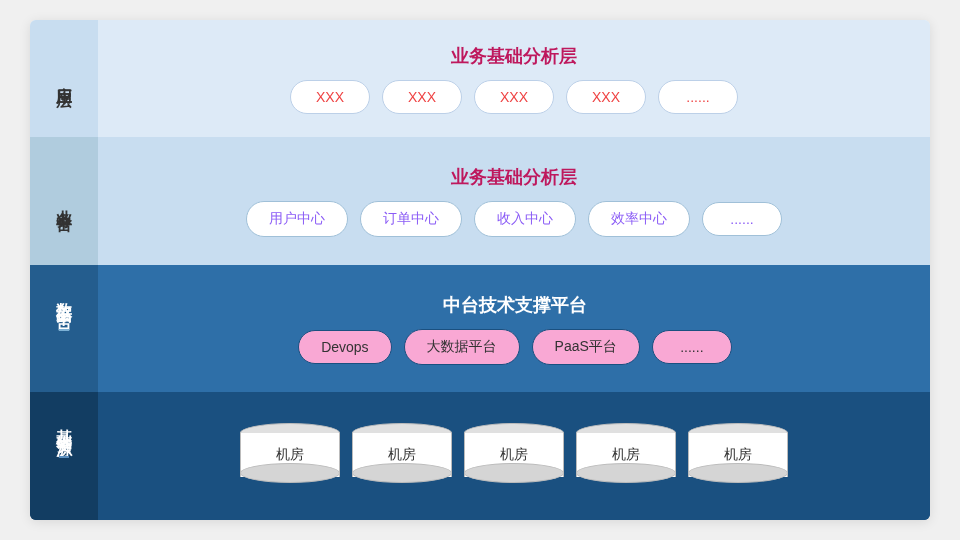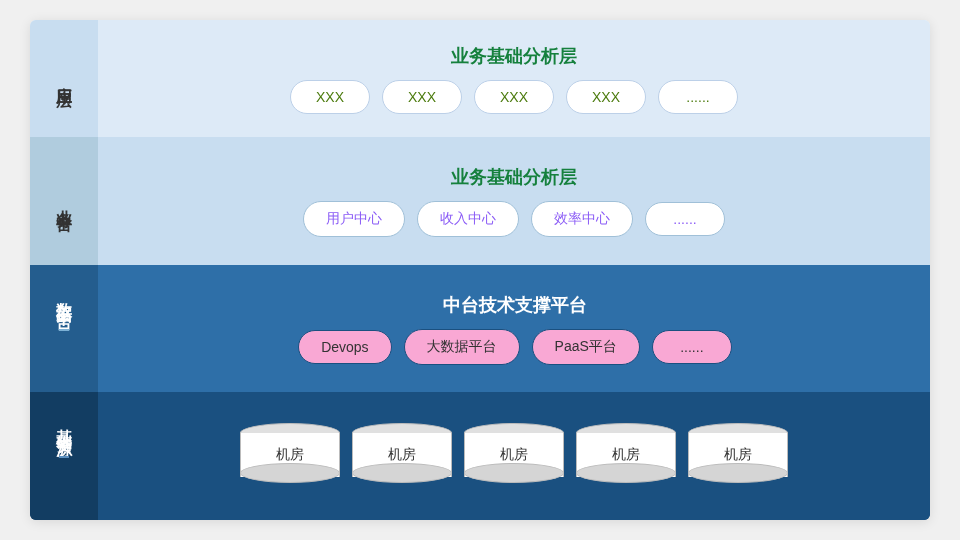--- a/index.html
+++ b/index.html
@@ -53,21 +53,21 @@
       display: flex;
       flex-direction: column;
       align-items: center;
       justify-content: center;
       padding: 12px 20px;
     }
 
     .row-title {
       font-size: 18px;
       font-weight: bold;
-      color: #15803d;
+      color: #be185d;
       margin-bottom: 12px;
     }
 
     .row-cards {
       display: flex;
       flex-direction: row;
       gap: 12px;
       align-items: center;
       justify-content: center;
       width: 100%;
@@ -92,21 +92,21 @@
     }
     .row-app .row-label {
       background: #c8ddf0;
     }
     .row-app .row-content {
       background: #ddeaf7;
     }
     .row-app .card {
       background: #fff;
       border: 1px solid #bcd0e8;
-      color: #4d7c0f;
+      color: #ef4444;
     }
 
     
     .row-biz {
       background: #c8ddf0;
       flex: 1.2;
     }
     .row-biz .row-label {
       background: #b0ccde;
       writing-mode: vertical-rl;
@@ -241,20 +241,21 @@
   </div>
 
   <div class="arch-row row-biz">
     <div class="row-label">
       <span>业务中台</span>
     </div>
     <div class="row-content">
       <div class="row-title">业务基础分析层</div>
       <div class="row-cards">
         <div class="card">用户中心</div>
+        <div class="card">订单中心</div>
         <div class="card">收入中心</div>
         <div class="card">效率中心</div>
         <div class="card">......</div>
       </div>
     </div>
   </div>
 
   <div class="arch-row row-data">
     <div class="row-label" style="color:#fff; position:relative;">
       <div class="label-with-lines">

